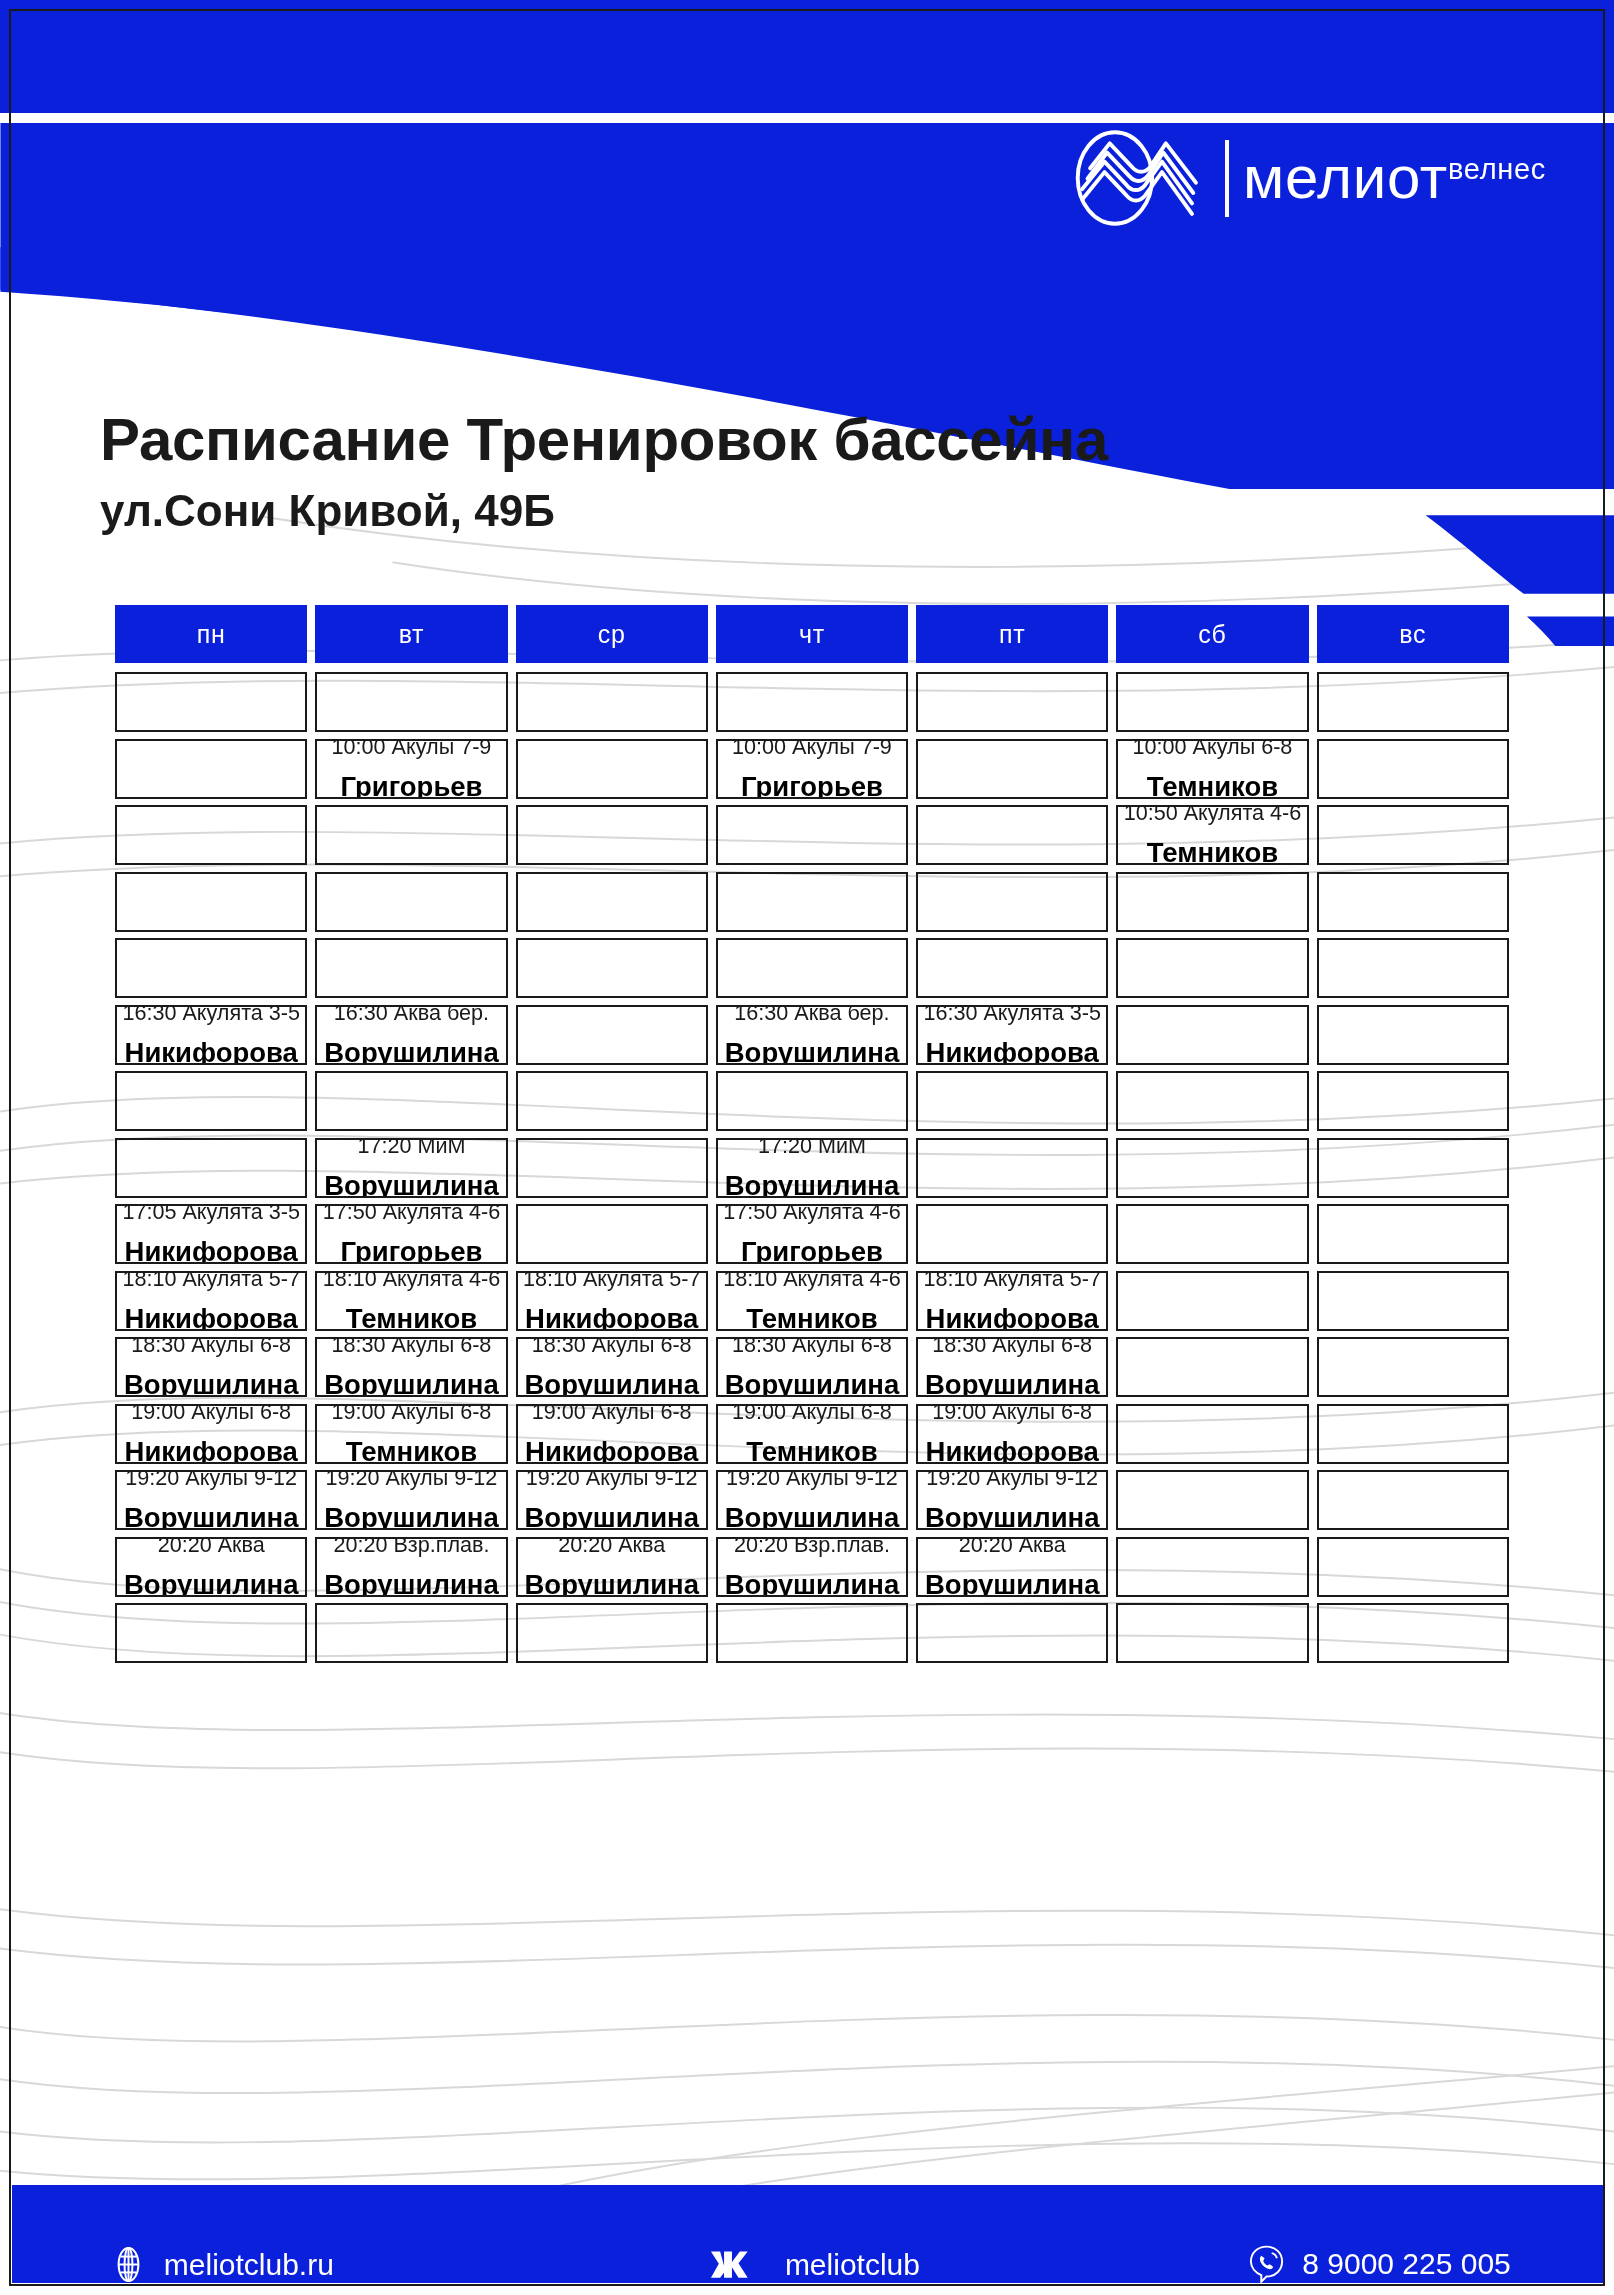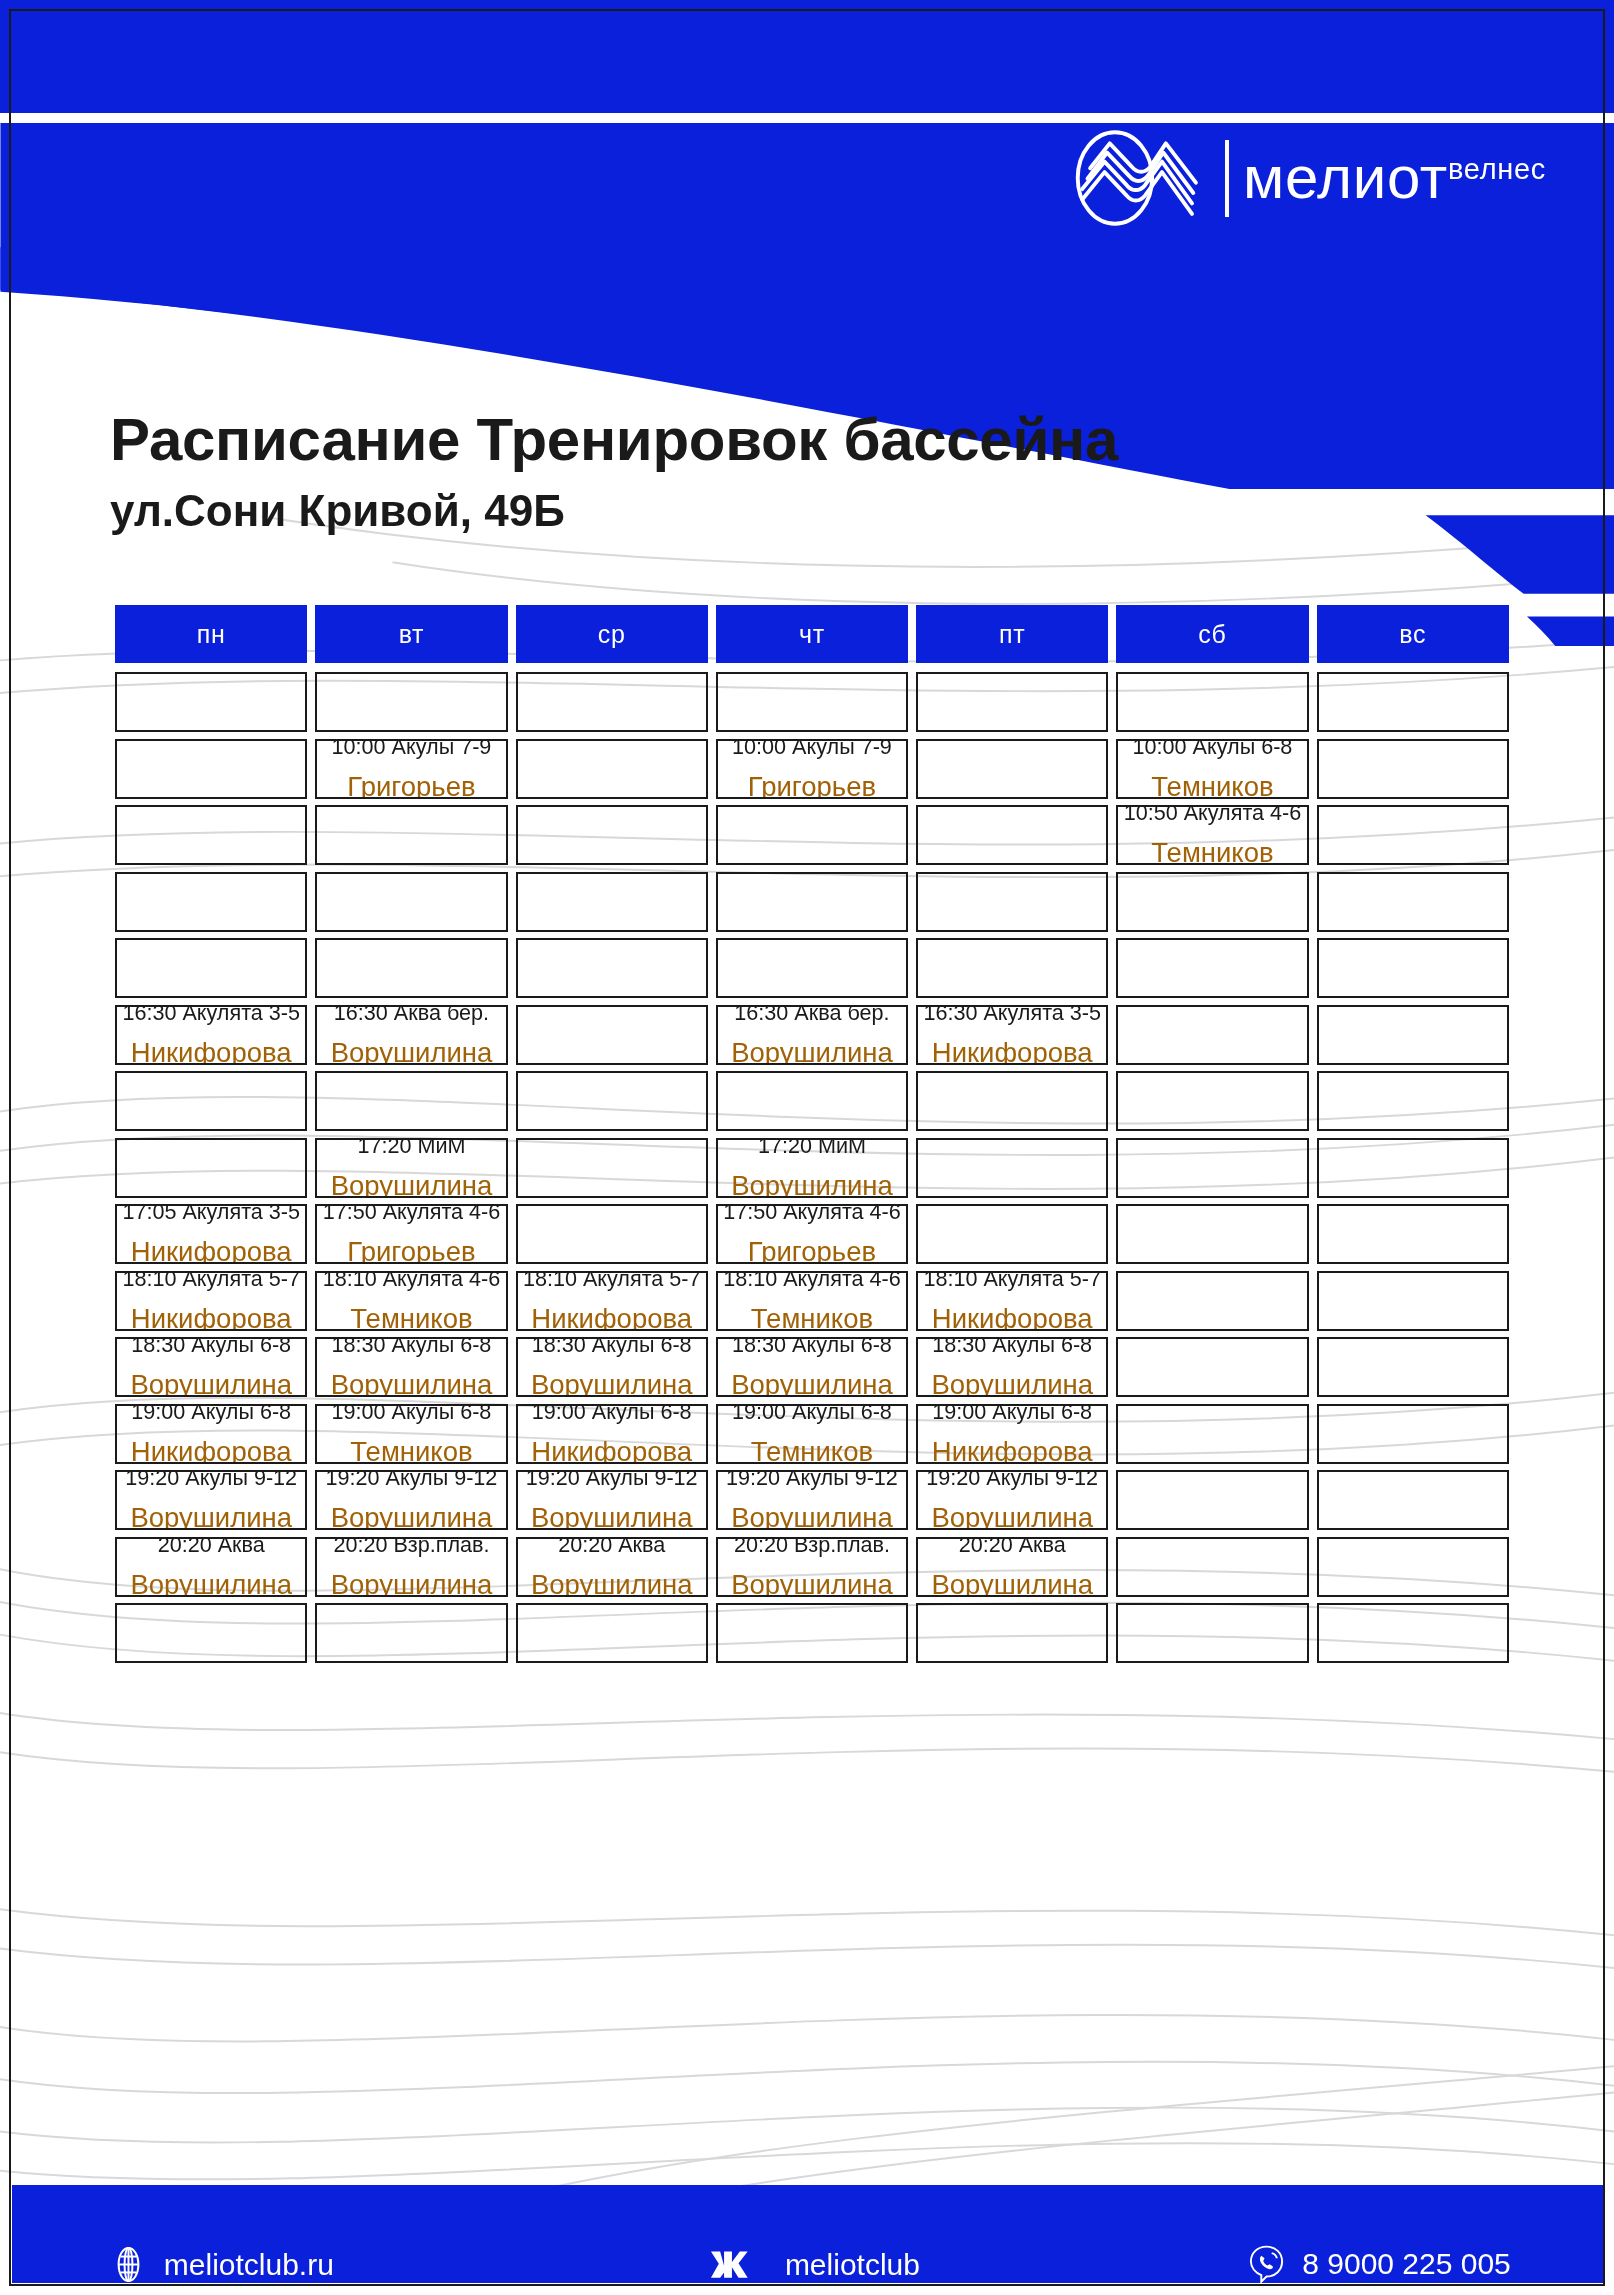--- a/index.html
+++ b/index.html
@@ -90,21 +90,21 @@
   .logo-sub {
     font-size: 29px;
     letter-spacing: 0.7px;
     margin-top: 6.5px;
     font-weight: 400;
   }
 
   
   .title-block {
     position: absolute;
-    left: 110px;
+    left: 100px;
     top: 405px;
     z-index: 15;
   }
   .title-main {
     font-size: 60px;
     font-weight: 700;
     color: #1a1a1a;
     letter-spacing: -0.3px;
     white-space: nowrap;
   }
@@ -158,24 +158,24 @@
   .cell.empty { }
   .cell-time {
     font-size: 21.6px;
     color: #1a1a1a;
     line-height: 1.05;
     white-space: nowrap;
     font-weight: 400;
   }
   .cell-coach {
     font-size: 27.5px;
-    color: #a16207;
+    color: #000000;
     line-height: 1.05;
     white-space: nowrap;
-    font-weight: 400;
+    font-weight: 700;
     margin-top: 14px;
   }
 
   
   .footer {
     position: absolute;
     left: 11.8px;
     bottom: 11.8px;
     width: 1591px;
     height: 98px;

